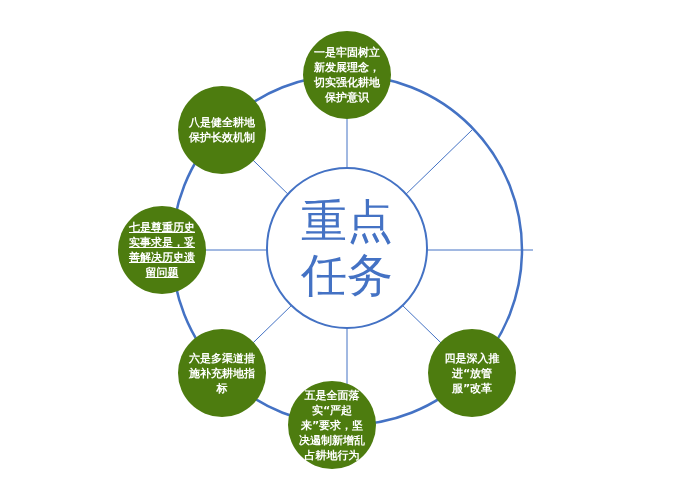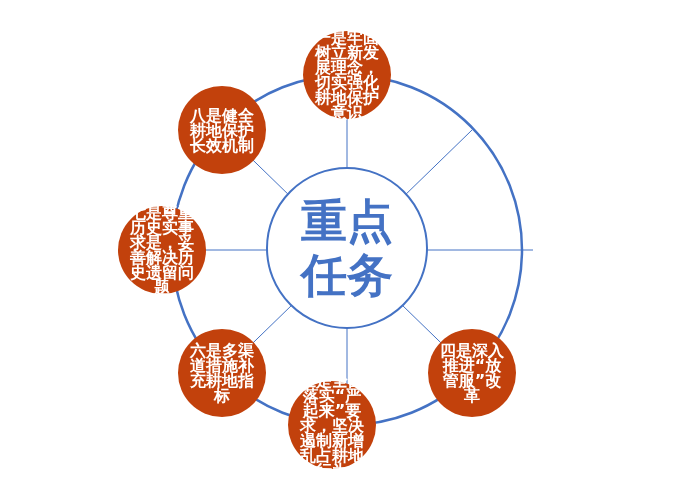--- a/index.html
+++ b/index.html
@@ -1,28 +1,28 @@
 <!DOCTYPE html>
 <html><head>
 <meta charset="utf-8">
 <style>
   html, body { margin:0; padding:0; background:#ffffff; }
   body { width:700px; height:495px; position:relative; overflow:hidden; font-family:"DejaVu Sans", sans-serif; }
   #diagram { position:absolute; left:0; top:0; width:700px; height:495px; }
   .node {
     position:absolute; width:88px; height:88px; border-radius:50%;
-    background:#c2410c; color:#ffffff; display:flex; align-items:center; justify-content:center;
-    text-align:center; font-size:16px; line-height:15px; font-weight:bold; box-sizing:border-box; padding:6px 10px;
+    background:#4d7c0f; color:#ffffff; display:flex; align-items:center; justify-content:center;
+    text-align:center; font-size:11px; line-height:15px; font-weight:bold; box-sizing:border-box; padding:6px 10px;
   }
   .node span { display:block; word-break:break-all; }
   .center {
     position:absolute; width:162px; height:162px; border-radius:50%;
     background:#ffffff; border:2px solid #4472c4; box-sizing:border-box;
     left:266px; top:167px; display:flex; align-items:center; justify-content:center;
-    color:#4472c4; font-size:46px; line-height:54px; font-weight:bold; text-align:center; padding:0 18px;
+    color:#4472c4; font-size:46px; line-height:54px; font-weight:normal; text-align:center; padding:0 18px;
   }
 </style>
 </head>
 <body>
 
 <div id="diagram">
   <svg width="700" height="495" style="position:absolute;left:0;top:0;">
     <circle cx="347" cy="250" r="175" fill="none" stroke="#4472c4" stroke-width="2.5"></circle>
     <line x1="347" y1="75" x2="347" y2="425" stroke="#4472c4" stroke-width="1"></line>
     <line x1="163" y1="250" x2="533" y2="250" stroke="#4472c4" stroke-width="1"></line>
@@ -42,19 +42,19 @@
   </div>
   <div class="node" style="left:428px;top:329px;justify-content:flex-end;">
     <span>四是深入推进“放管服”改革</span>
   </div>
   <div class="node" style="left:288px;top:381px;">
     <span>五是全面落实“严起来”要求，坚决遏制新增乱占耕地行为</span>
   </div>
   <div class="node" style="left:178px;top:329px;justify-content:center;">
     <span>六是多渠道措施补充耕地指标</span>
   </div>
-  <div class="node" style="left:118px;top:206px;">
+  <div class="node" style="left:118px;top:206px;text-decoration:underline;">
     <span>七是尊重历史实事求是，妥善解决历史遗留问题</span>
   </div>
   <div class="node" style="left:178px;top:86px;text-align:center;">
     <span>八是健全耕地保护长效机制</span>
   </div>
 </div>
 
 </body></html>

